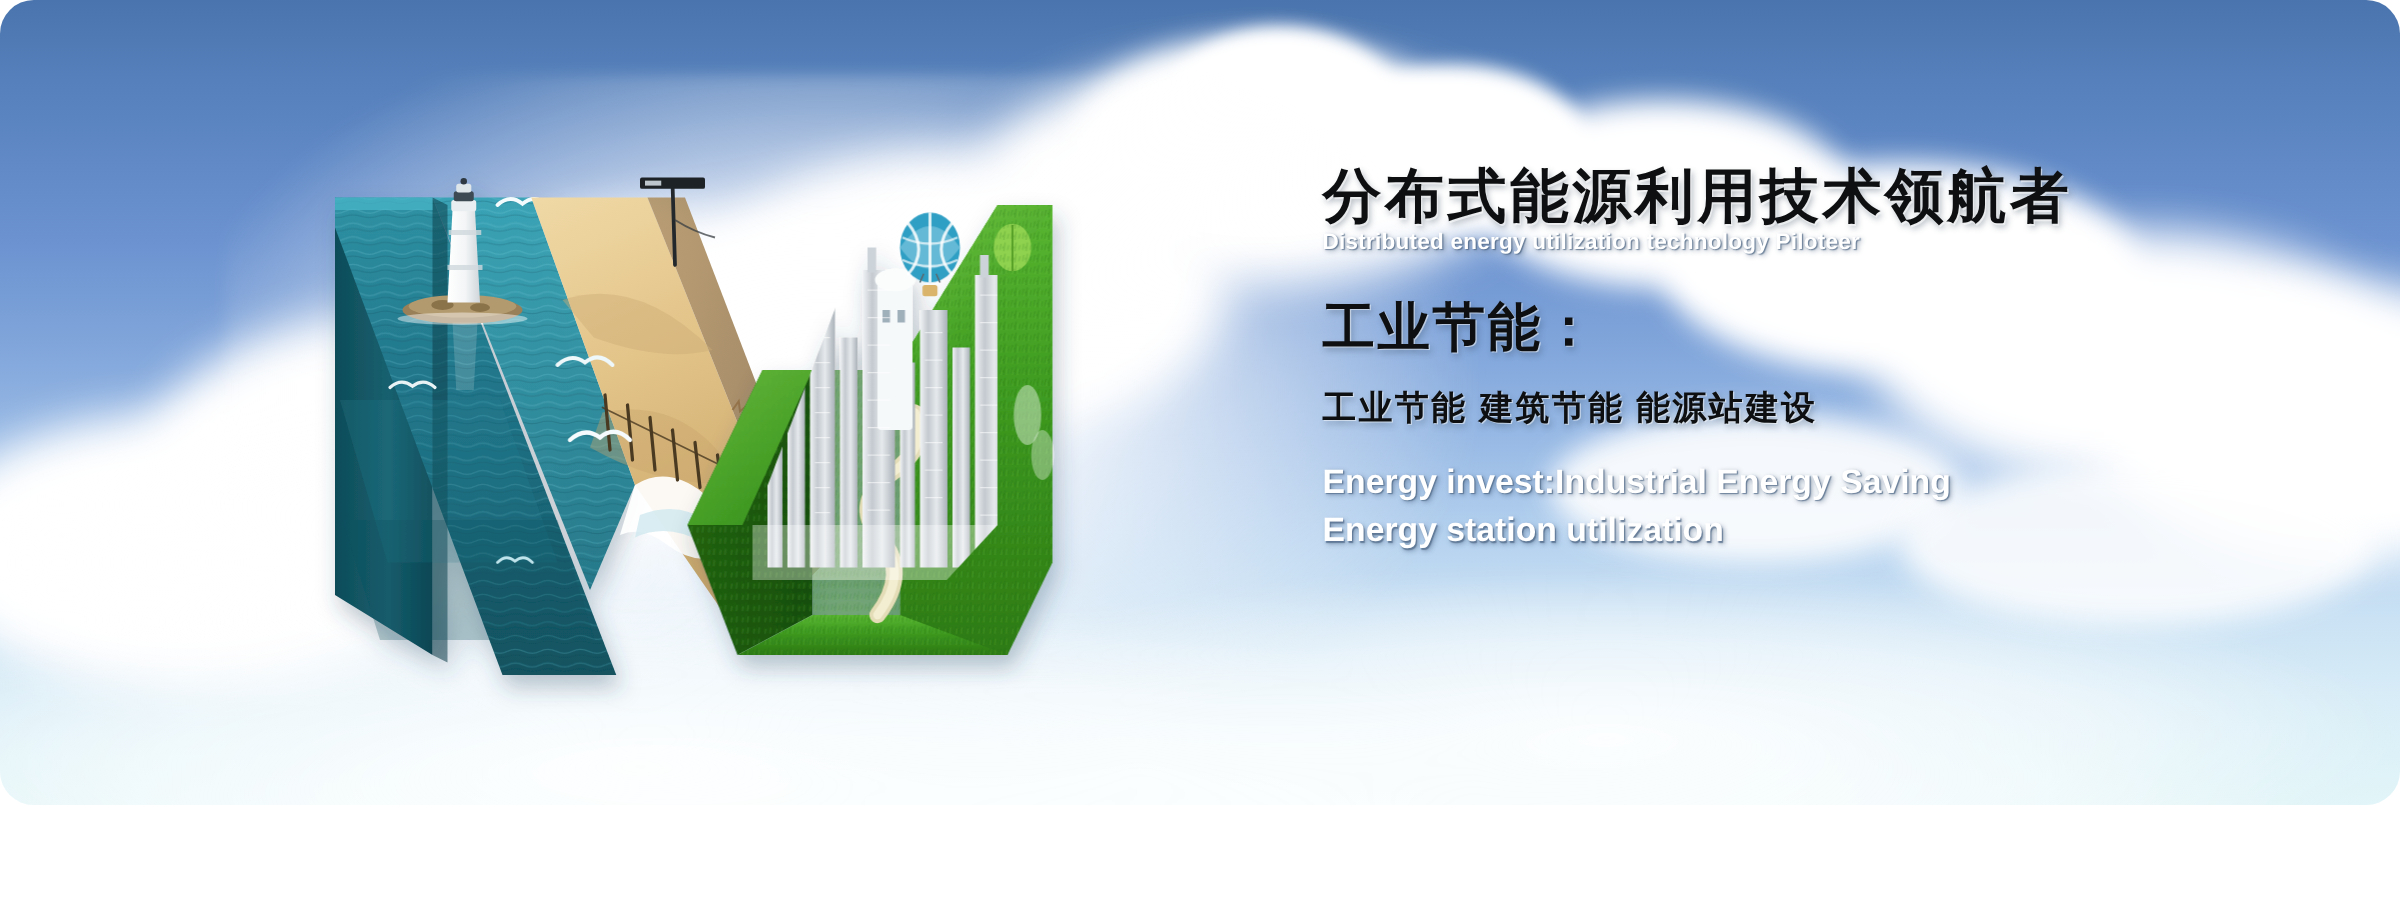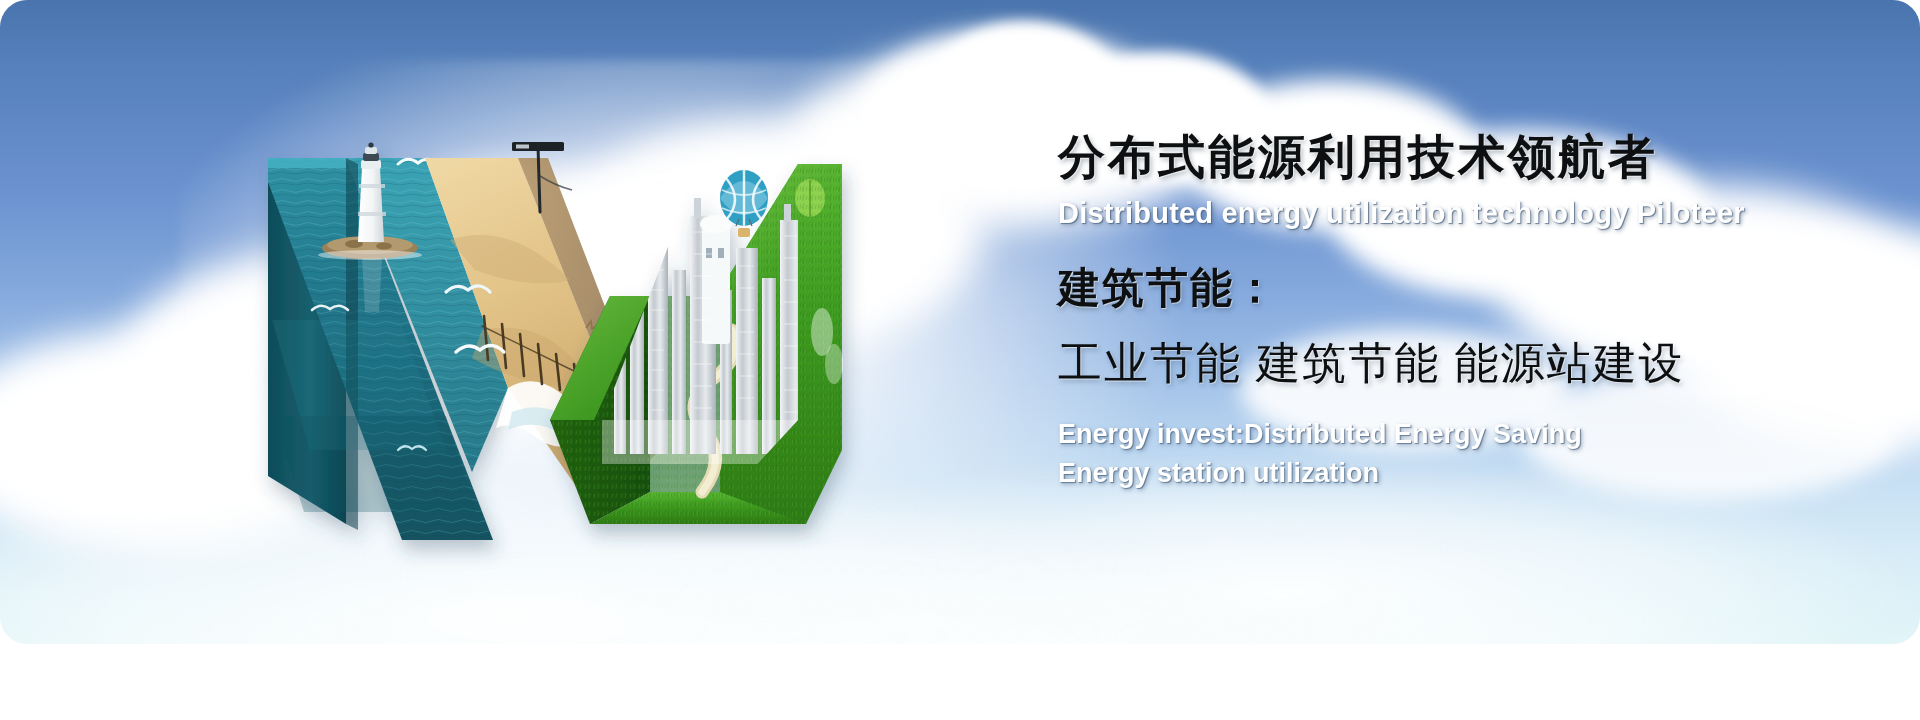--- a/index.html
+++ b/index.html
@@ -50,35 +50,34 @@
   
   #copy{position:absolute;left:1058px;top:132px;width:830px;}
 
   .h1{
     font-size:47px;font-weight:bold;letter-spacing:3px;line-height:1.08;
     color:#0d0f10;
     text-shadow:1px 1px 0 rgba(255,255,255,.55), 2px 3px 5px rgba(40,60,80,.35);
     white-space:nowrap;
   }
   .sub-en{
-    margin-top:14px;
-    font-size:29px;font-weight:bold;font-style:normal;color:#ffffff;
+    font-size:18px;font-weight:bold;font-style:normal;color:#ffffff;
     letter-spacing:.2px;
     text-shadow:1px 1px 1px rgba(70,95,125,.75), 2px 2px 4px rgba(60,85,115,.45);
     white-space:nowrap;
   }
   .h2{
     margin-top:30px;
     font-size:42px;font-weight:bold;letter-spacing:2px;color:#0d0f10;
     text-shadow:1px 1px 0 rgba(255,255,255,.5), 2px 3px 5px rgba(40,60,80,.3);
     white-space:nowrap;
   }
   .h3{
     margin-top:18px;
-    font-size:44px;font-weight:normal;letter-spacing:2px;color:#0d0f10;
+    font-size:27px;font-weight:bold;letter-spacing:2px;color:#0d0f10;
     text-shadow:1px 1px 0 rgba(255,255,255,.5), 2px 3px 5px rgba(40,60,80,.3);
     white-space:nowrap;
   }
   .en-list{margin-top:22px;}
   .en-line{
     font-size:27px;font-weight:bold;color:#ffffff;line-height:1.45;
     text-shadow:1px 1px 1px rgba(80,105,135,.8), 2px 2px 4px rgba(60,85,115,.45);
     white-space:nowrap;
   }
 </style>
@@ -363,23 +362,23 @@
       </g>
     </svg>
   </div>
 
   <div id="copy">
 
     <div class="h1">分布式能源利用技术领航者</div>
 
     <div class="sub-en">Distributed energy utilization technology Piloteer</div>
 
-    <div class="h2">建筑节能：</div>
+    <div class="h2">工业节能：</div>
 
     <div class="h3">工业节能  建筑节能  能源站建设</div>
 
     <div class="en-list">
-      <div class="en-line">Energy invest:Distributed Energy Saving</div>
+      <div class="en-line">Energy invest:Industrial Energy Saving</div>
       <div class="en-line">Energy station utilization</div>
     </div>
   </div>
 
 </div>
 
 </body></html>

